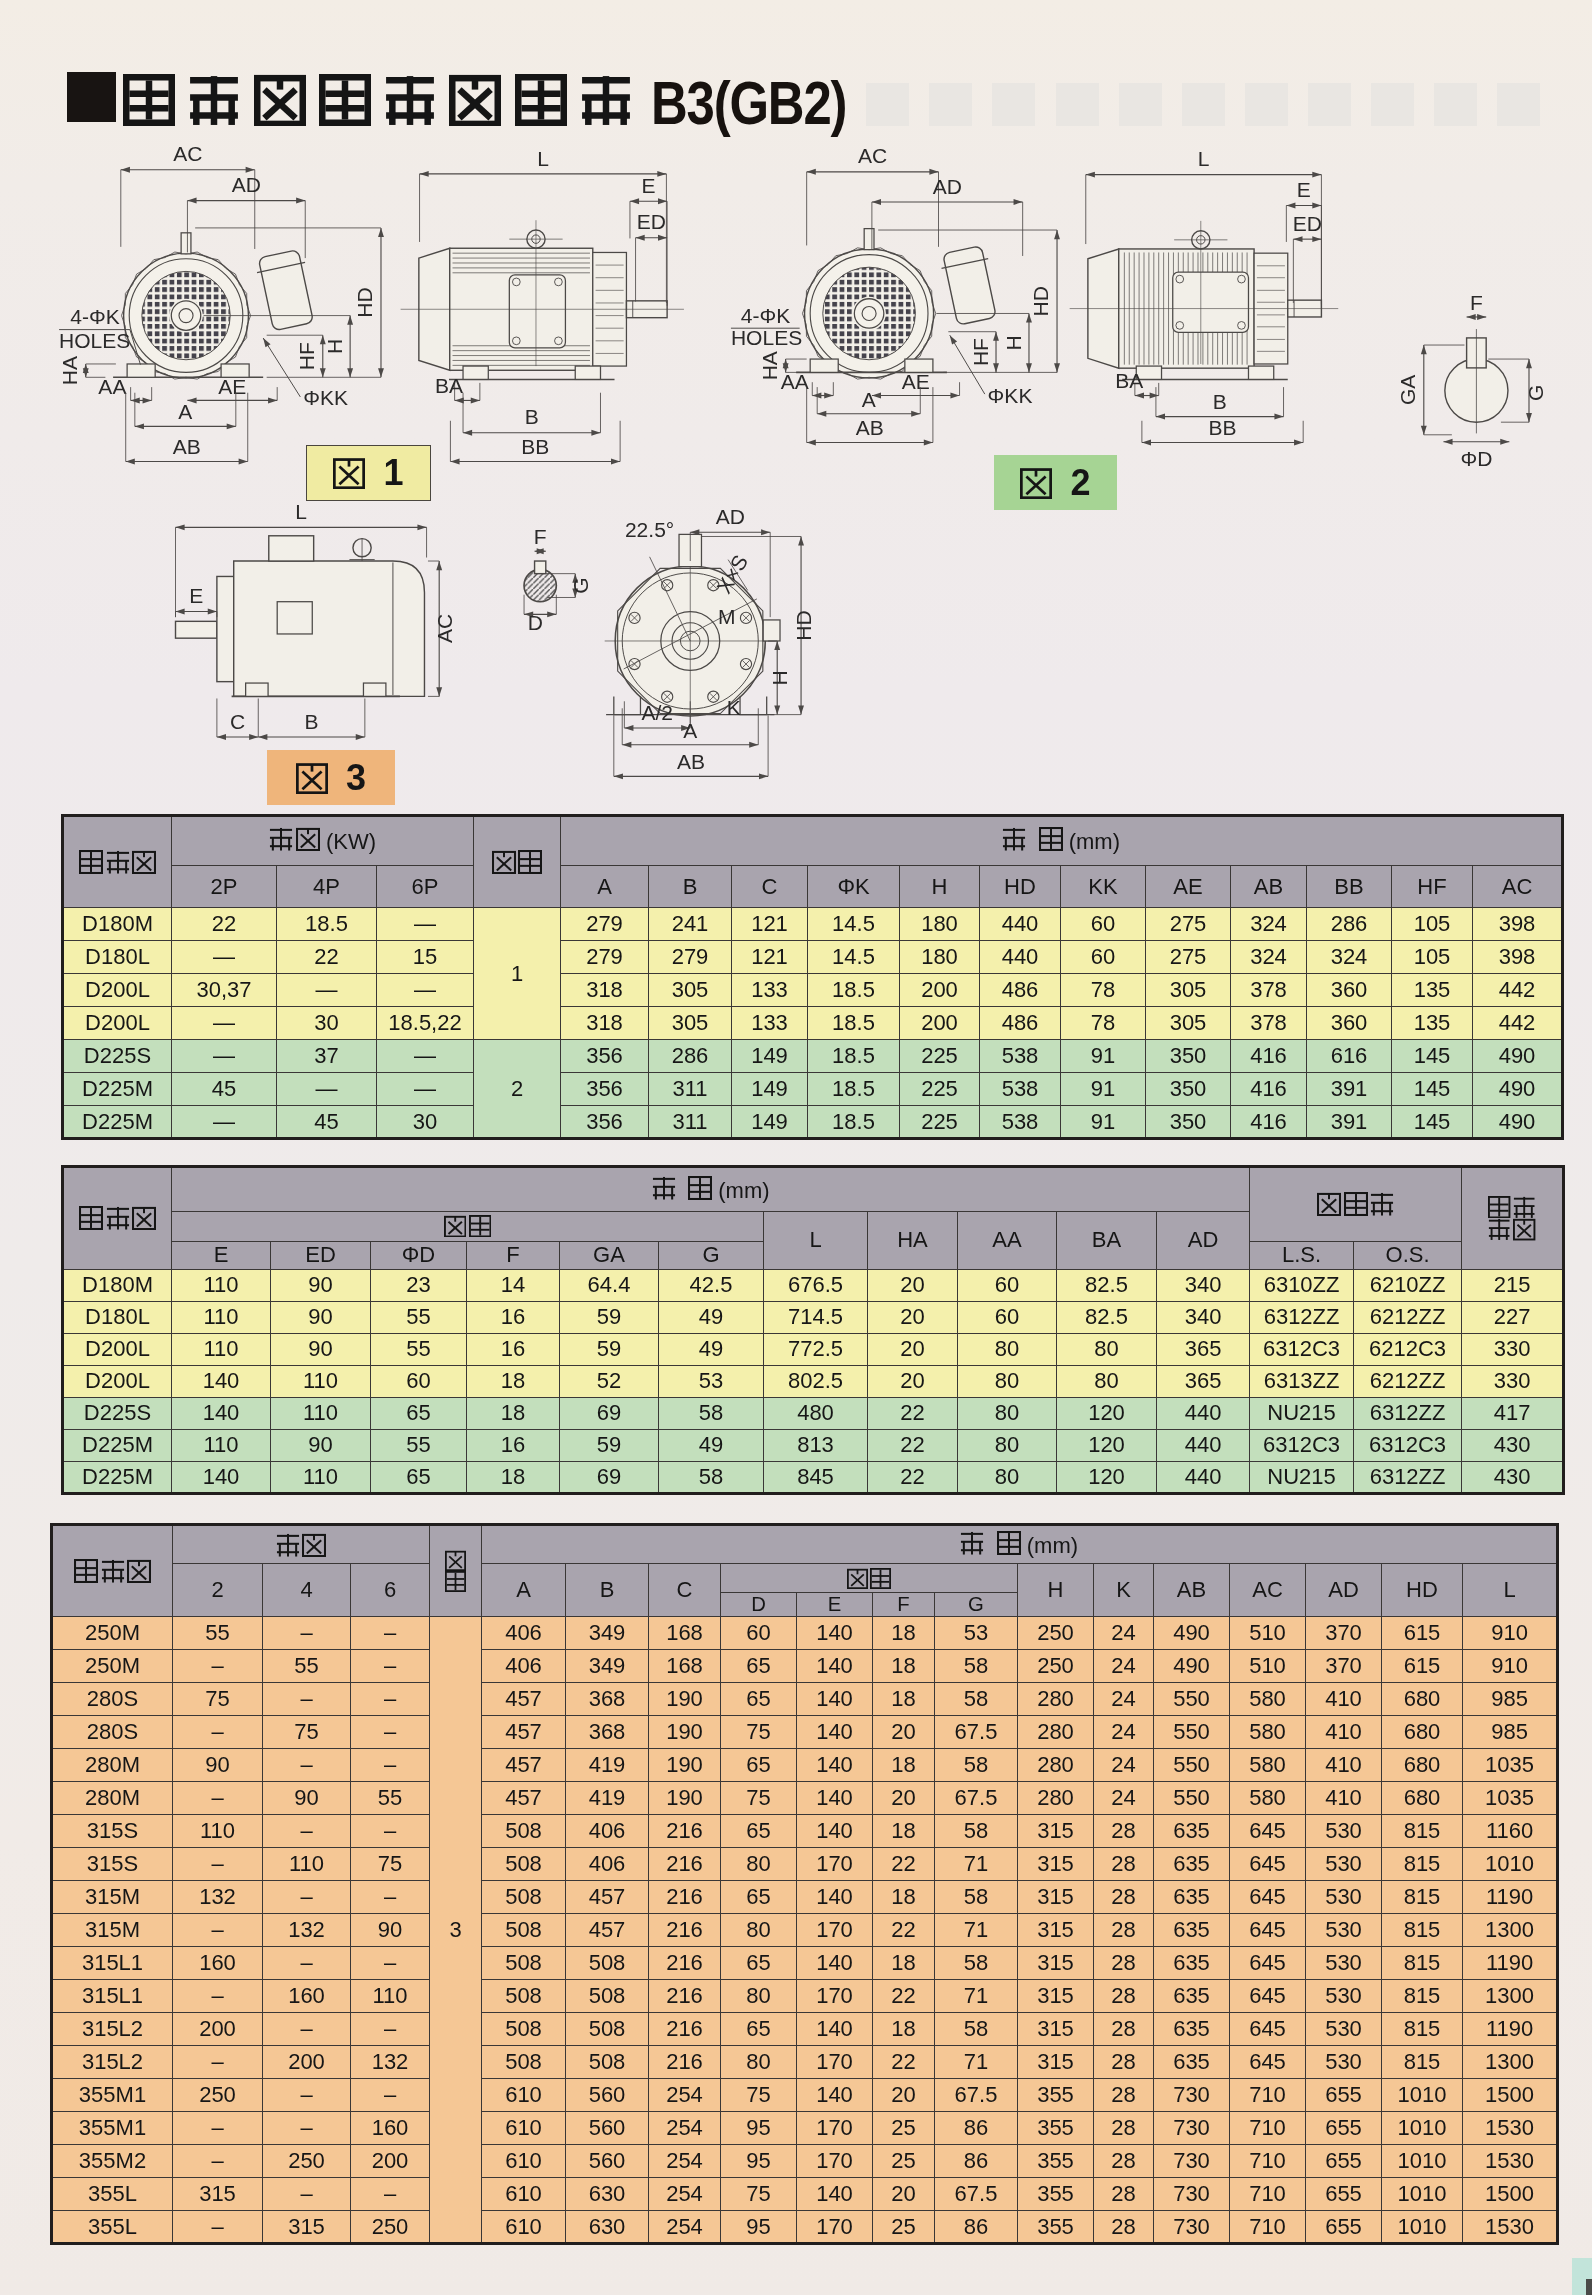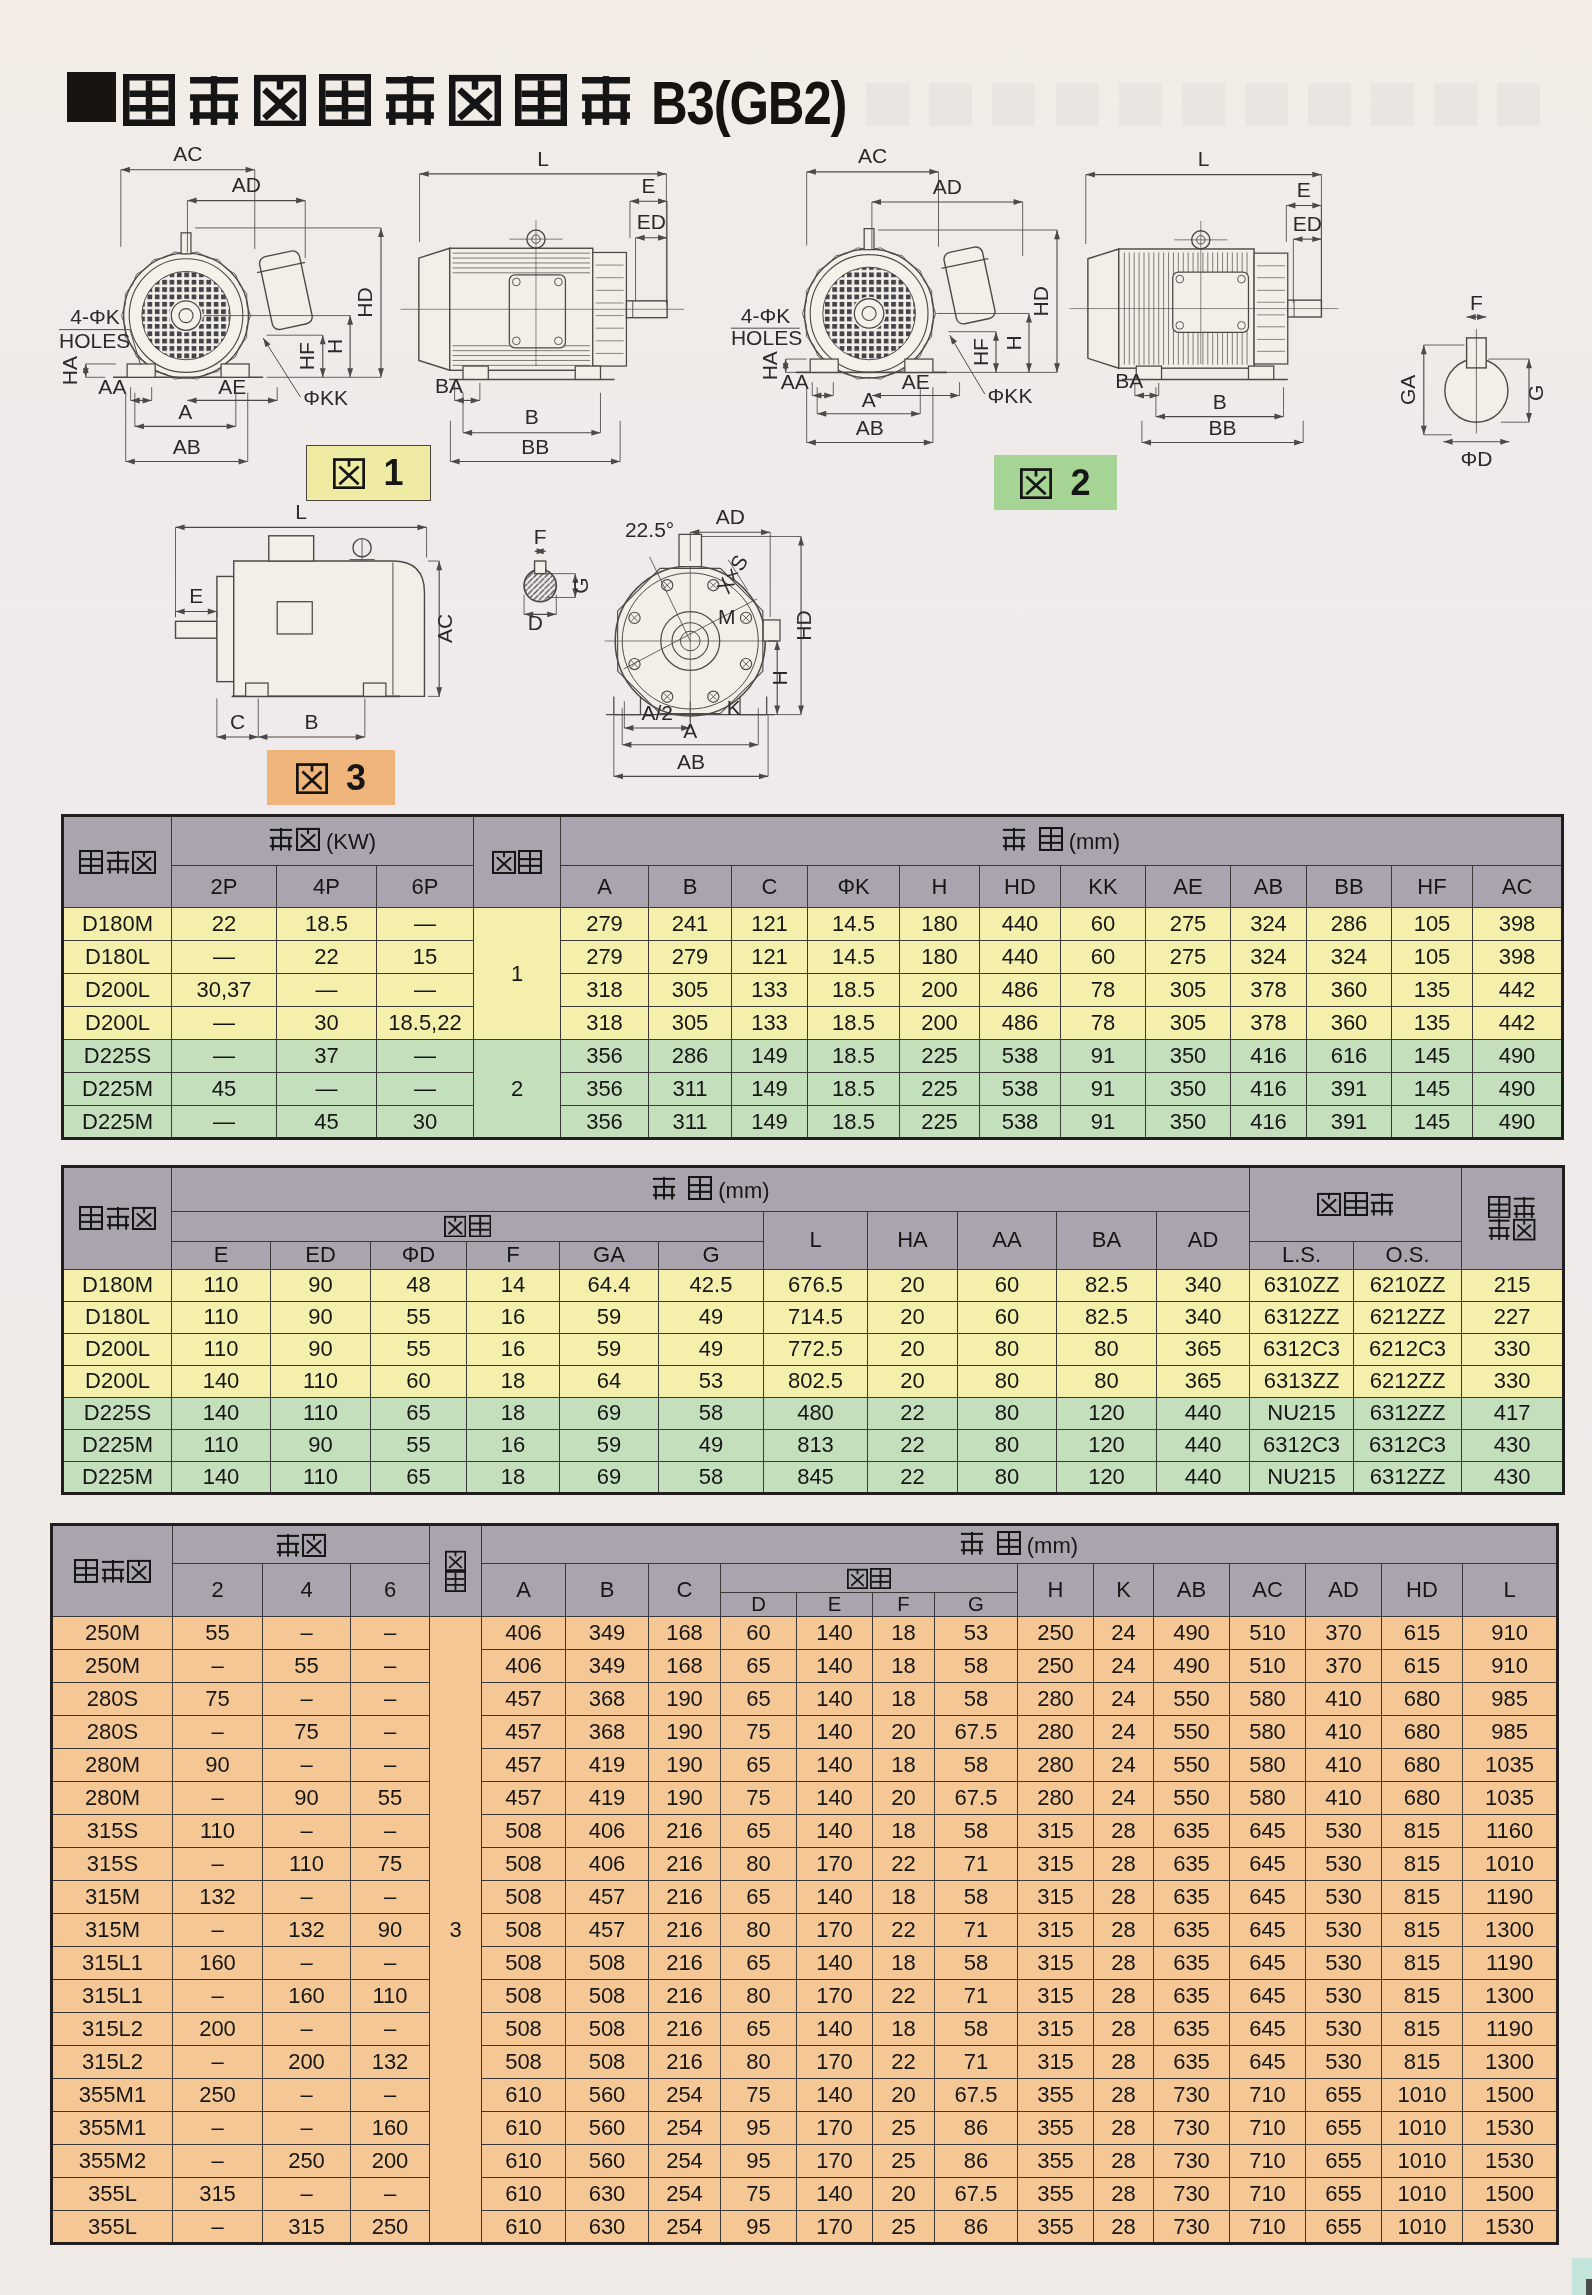--- a/index.html
+++ b/index.html
@@ -427,21 +427,21 @@
           <td class="hd lat">F</td>
           <td class="hd lat">GA</td>
           <td class="hd lat">G</td>
           <td class="hd lat">L.S.</td>
           <td class="hd lat">O.S.</td>
         </tr>
 <tr style="height:32px">
           <td class="num" style="background:#f4f0ac">D180M</td>
           <td class="num" style="background:#f4f0ac">110</td>
           <td class="num" style="background:#f4f0ac">90</td>
-          <td class="num" style="background:#f4f0ac">48</td>
+          <td class="num" style="background:#f4f0ac">23</td>
           <td class="num" style="background:#f4f0ac">14</td>
           <td class="num" style="background:#f4f0ac">64.4</td>
           <td class="num" style="background:#f4f0ac">42.5</td>
           <td class="num" style="background:#f4f0ac">676.5</td>
           <td class="num" style="background:#f4f0ac">20</td>
           <td class="num" style="background:#f4f0ac">60</td>
           <td class="num" style="background:#f4f0ac">82.5</td>
           <td class="num" style="background:#f4f0ac">340</td>
           <td class="num" style="background:#f4f0ac">6310ZZ</td>
           <td class="num" style="background:#f4f0ac">6210ZZ</td>
@@ -480,21 +480,21 @@
           <td class="num" style="background:#f4f0ac">6312C3</td>
           <td class="num" style="background:#f4f0ac">6212C3</td>
           <td class="num" style="background:#f4f0ac">330</td>
         </tr>
 <tr style="height:32px">
           <td class="num" style="background:#f4f0ac">D200L</td>
           <td class="num" style="background:#f4f0ac">140</td>
           <td class="num" style="background:#f4f0ac">110</td>
           <td class="num" style="background:#f4f0ac">60</td>
           <td class="num" style="background:#f4f0ac">18</td>
-          <td class="num" style="background:#f4f0ac">64</td>
+          <td class="num" style="background:#f4f0ac">52</td>
           <td class="num" style="background:#f4f0ac">53</td>
           <td class="num" style="background:#f4f0ac">802.5</td>
           <td class="num" style="background:#f4f0ac">20</td>
           <td class="num" style="background:#f4f0ac">80</td>
           <td class="num" style="background:#f4f0ac">80</td>
           <td class="num" style="background:#f4f0ac">365</td>
           <td class="num" style="background:#f4f0ac">6313ZZ</td>
           <td class="num" style="background:#f4f0ac">6212ZZ</td>
           <td class="num" style="background:#f4f0ac">330</td>
         </tr>

